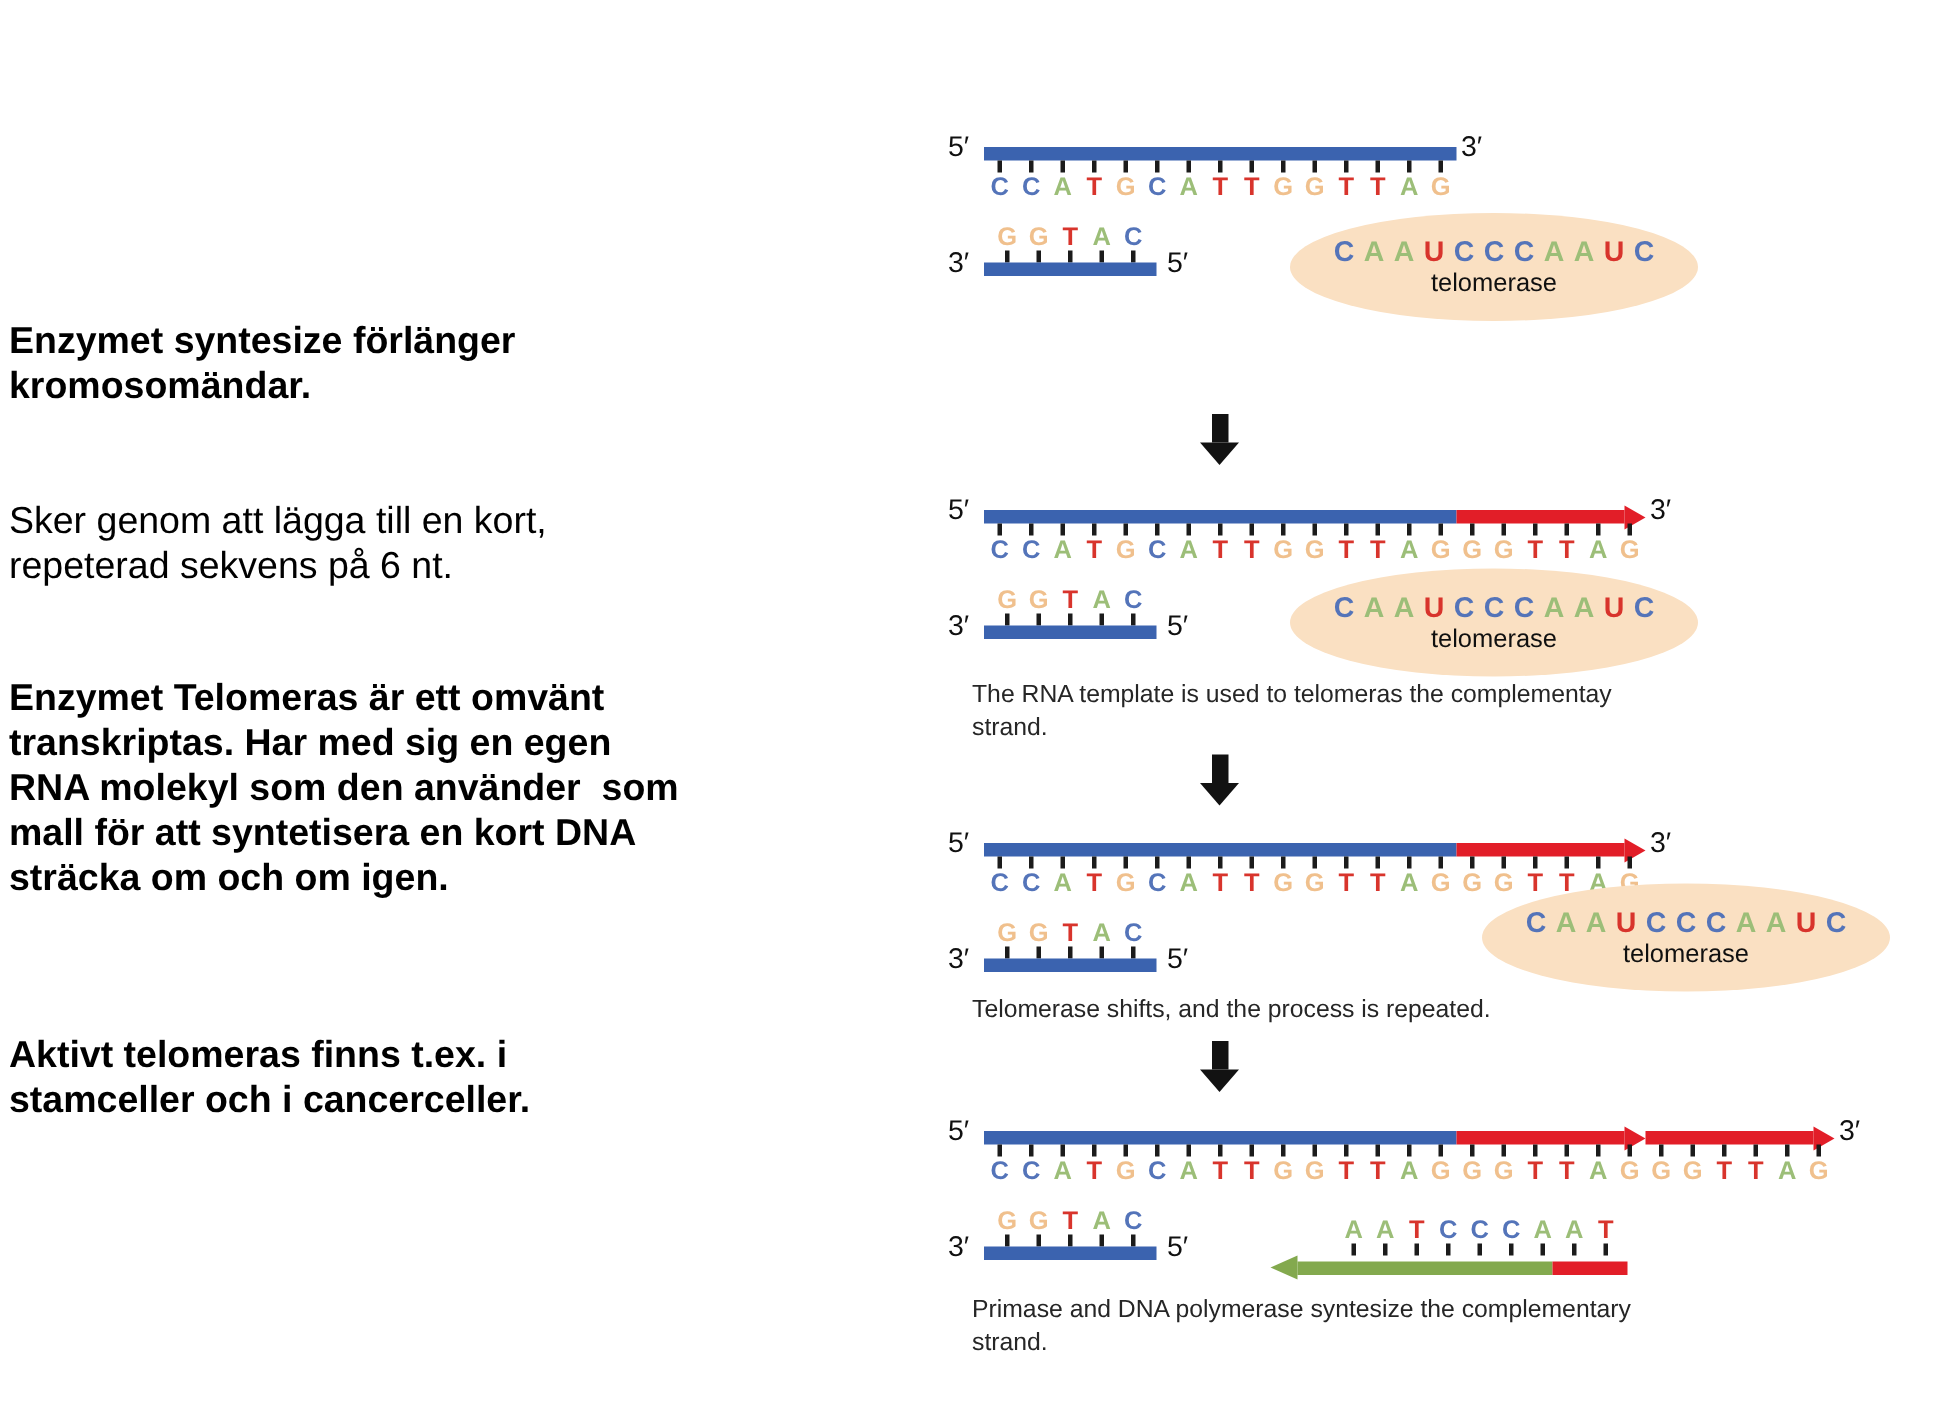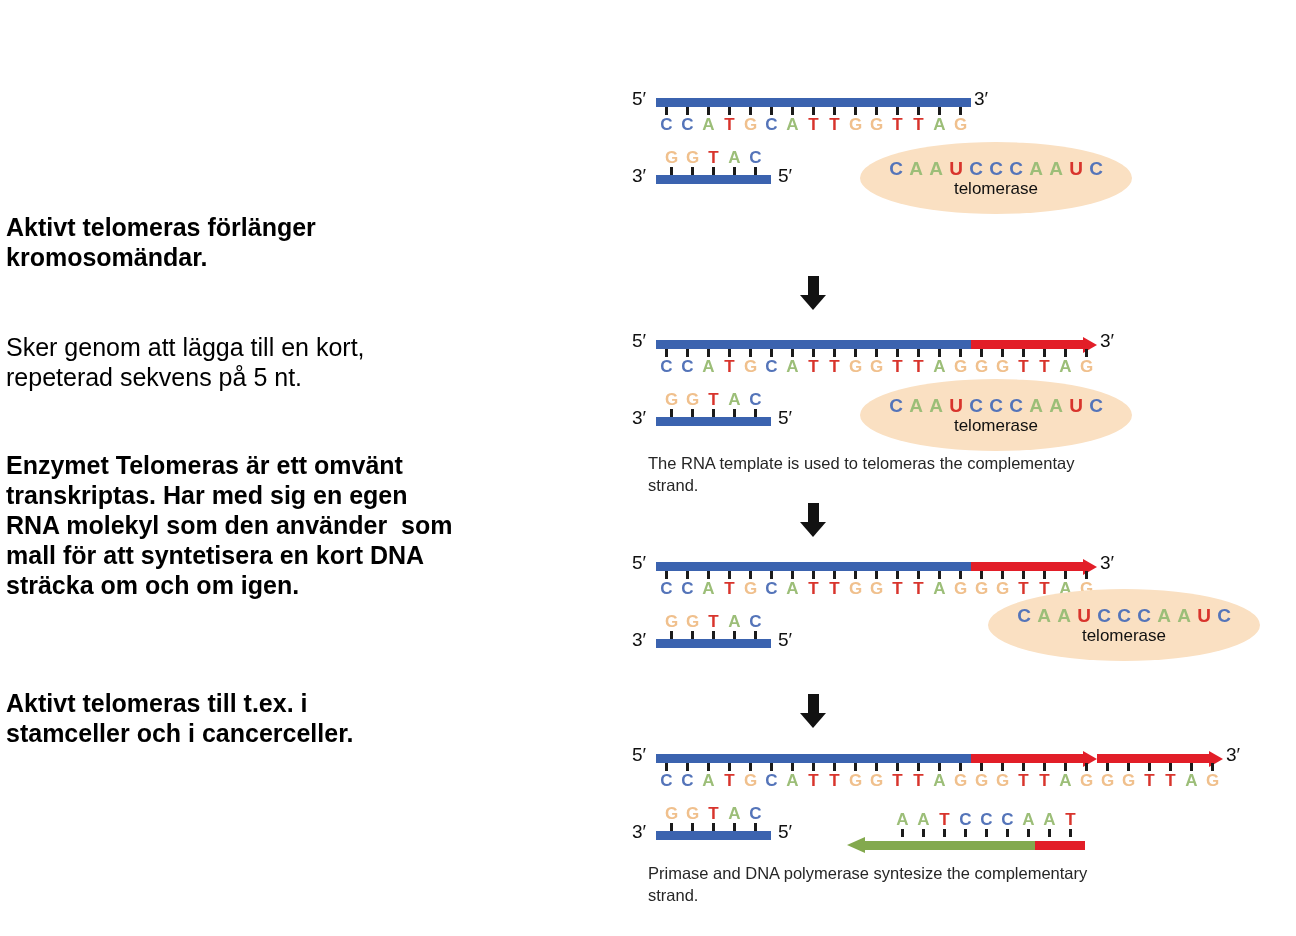--- a/index.html
+++ b/index.html
@@ -52,30 +52,30 @@
   .caption{left:18px;width:620px;font-size:16.5px;line-height:22px;color:#262626;white-space:pre-wrap;}
   .down-arrow{left:170px;display:flex;flex-direction:column;align-items:center;}
   .da-body{width:11px;height:19px;background:#121212;}
   .da-head{width:0;height:0;border-left:13px solid transparent;border-right:13px solid transparent;border-top:15px solid #121212;}
 </style>
 </head>
 <body>
 
 <div class="slide">
   <div class="left-text">
-    <p class="bold g60">Aktivt telomeras förlänger
+    <p class="bold g60">Enzymet syntesize förlänger
 kromosomändar.</p>
     <p class="g58">Sker genom att lägga till en kort,
-repeterad sekvens på 5 nt.</p>
+repeterad sekvens på 6 nt.</p>
     <p class="bold g88">Enzymet Telomeras är ett omvänt
 transkriptas. Har med sig en egen
 RNA molekyl som den använder  som
 mall för att syntetisera en kort DNA
 sträcka om och om igen.</p>
-    <p class="bold">Aktivt telomeras till t.ex. i
+    <p class="bold">Aktivt telomeras finns t.ex. i
 stamceller och i cancerceller.</p>
   </div>
   <div class="diagram" id="diagram">
       <div class="block strands" style="top: 85px; left: 2px;">
         <div class="top-strand">
           <div class="prime-label lbl5top">5′</div>
           <div class="strandcol">
             <div class="barrow">
               <div class="seg" style="width: 315px; background: rgb(59, 99, 175);"></div>
             </div>
@@ -481,20 +481,21 @@
             <div class="rna-letter" style="color: rgb(84, 116, 185);">C</div>
             <div class="rna-letter" style="color: rgb(84, 116, 185);">C</div>
             <div class="rna-letter" style="color: rgb(156, 190, 120);">A</div>
             <div class="rna-letter" style="color: rgb(156, 190, 120);">A</div>
             <div class="rna-letter" style="color: rgb(216, 52, 44);">U</div>
             <div class="rna-letter" style="color: rgb(84, 116, 185);">C</div>
           </div>
           <div class="enz-label">telomerase</div>
         </div>
       </div>
+      <div class="block caption" style="top: 662px; color: rgb(38, 38, 38);">Telomerase shifts, and the process is repeated.</div>
       <div class="block down-arrow" style="top: 694px;">
         <div class="da-body"></div>
         <div class="da-head"></div>
       </div>
       <div class="block strands" style="top: 741px; left: 2px;">
         <div class="top-strand">
           <div class="prime-label lbl5top">5′</div>
           <div class="strandcol">
             <div class="barrow">
               <div class="seg" style="width: 315px; background: rgb(59, 99, 175);"></div>

